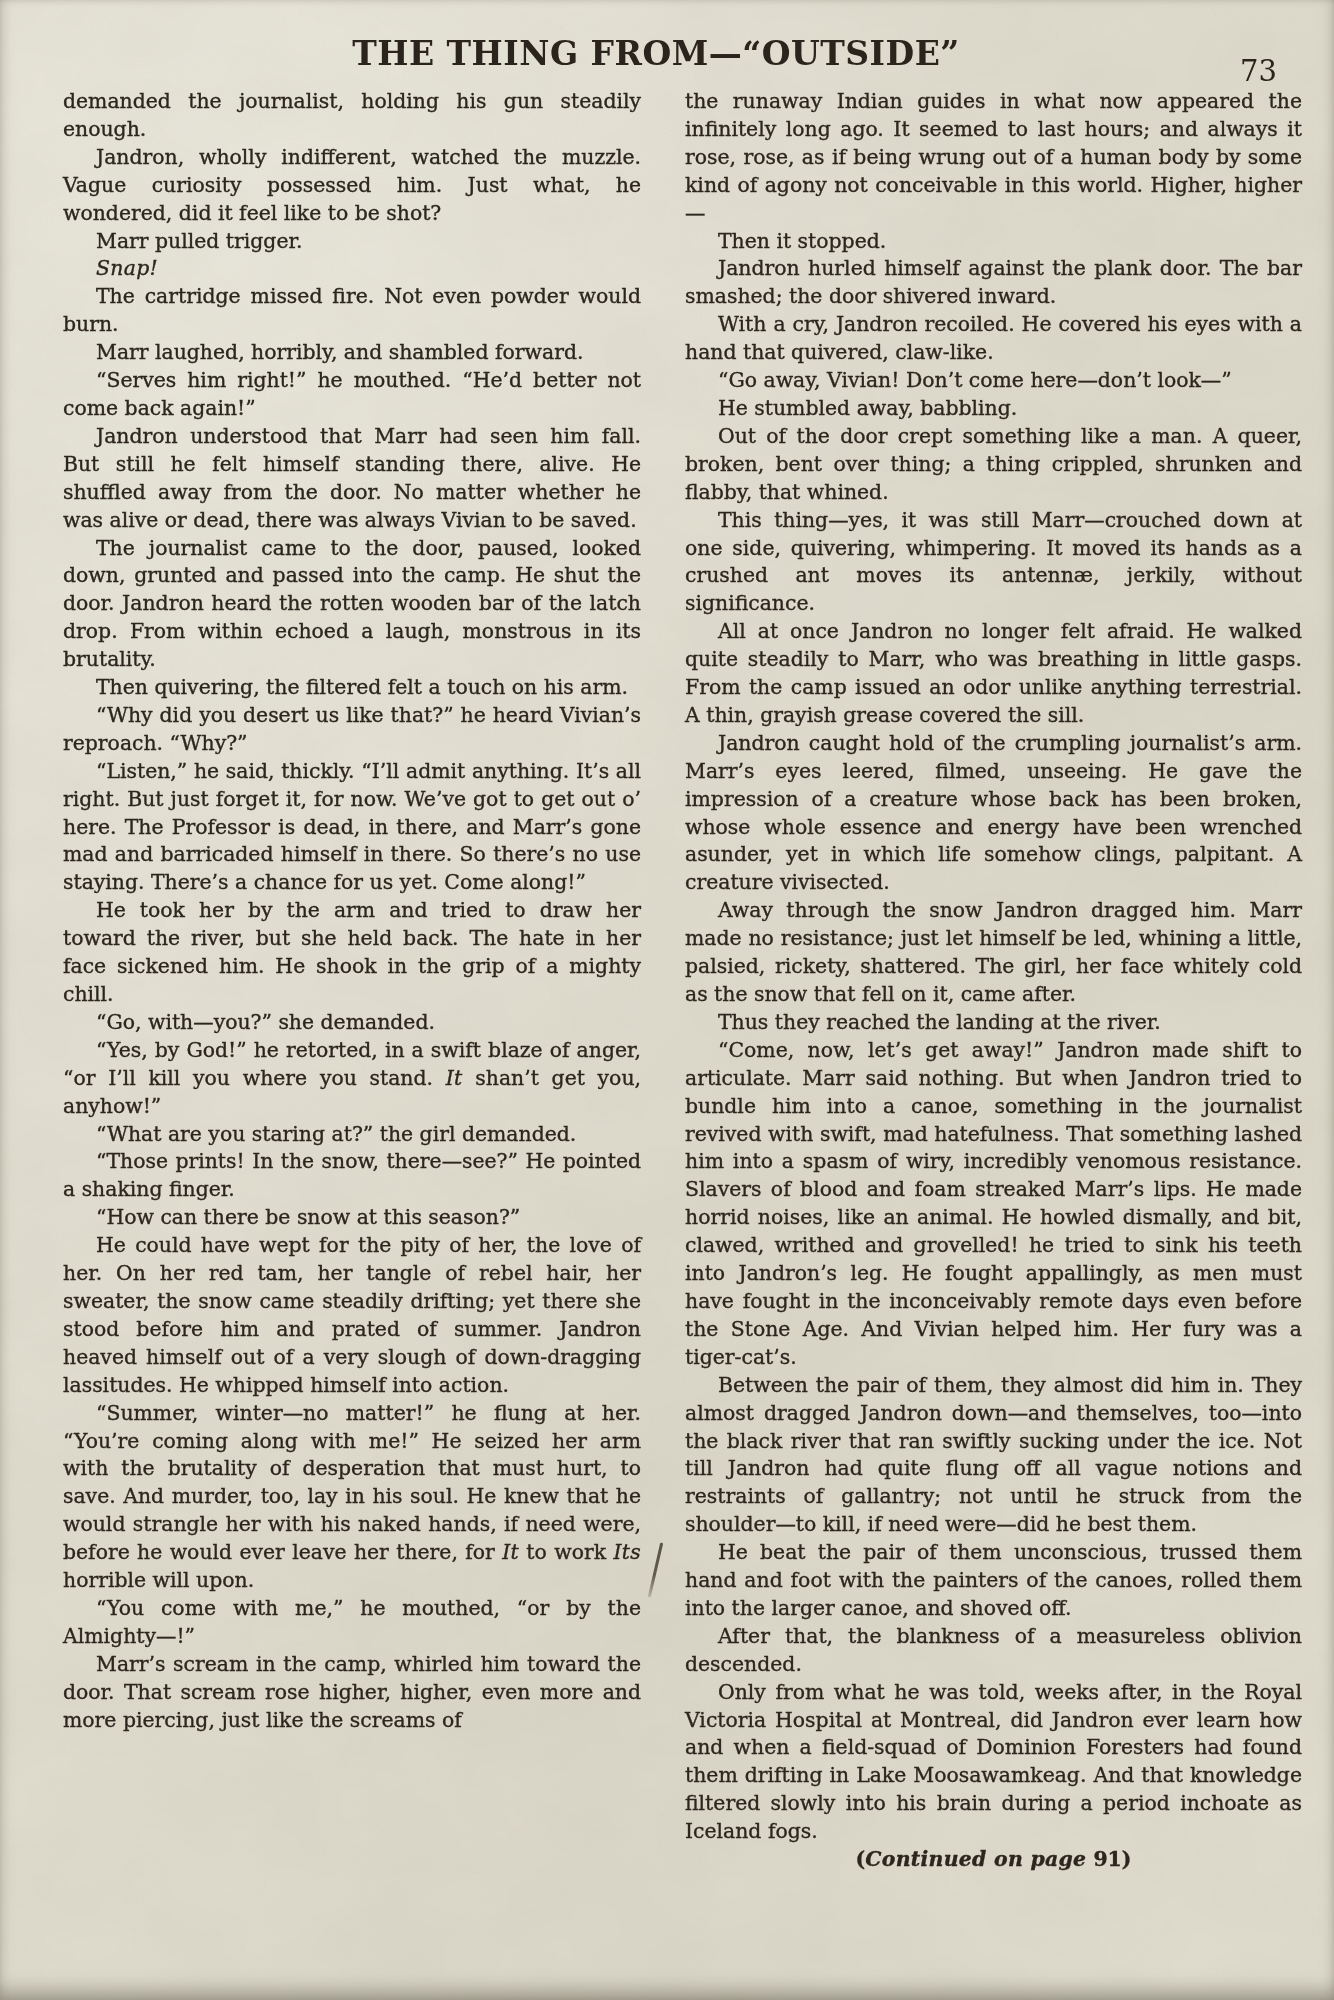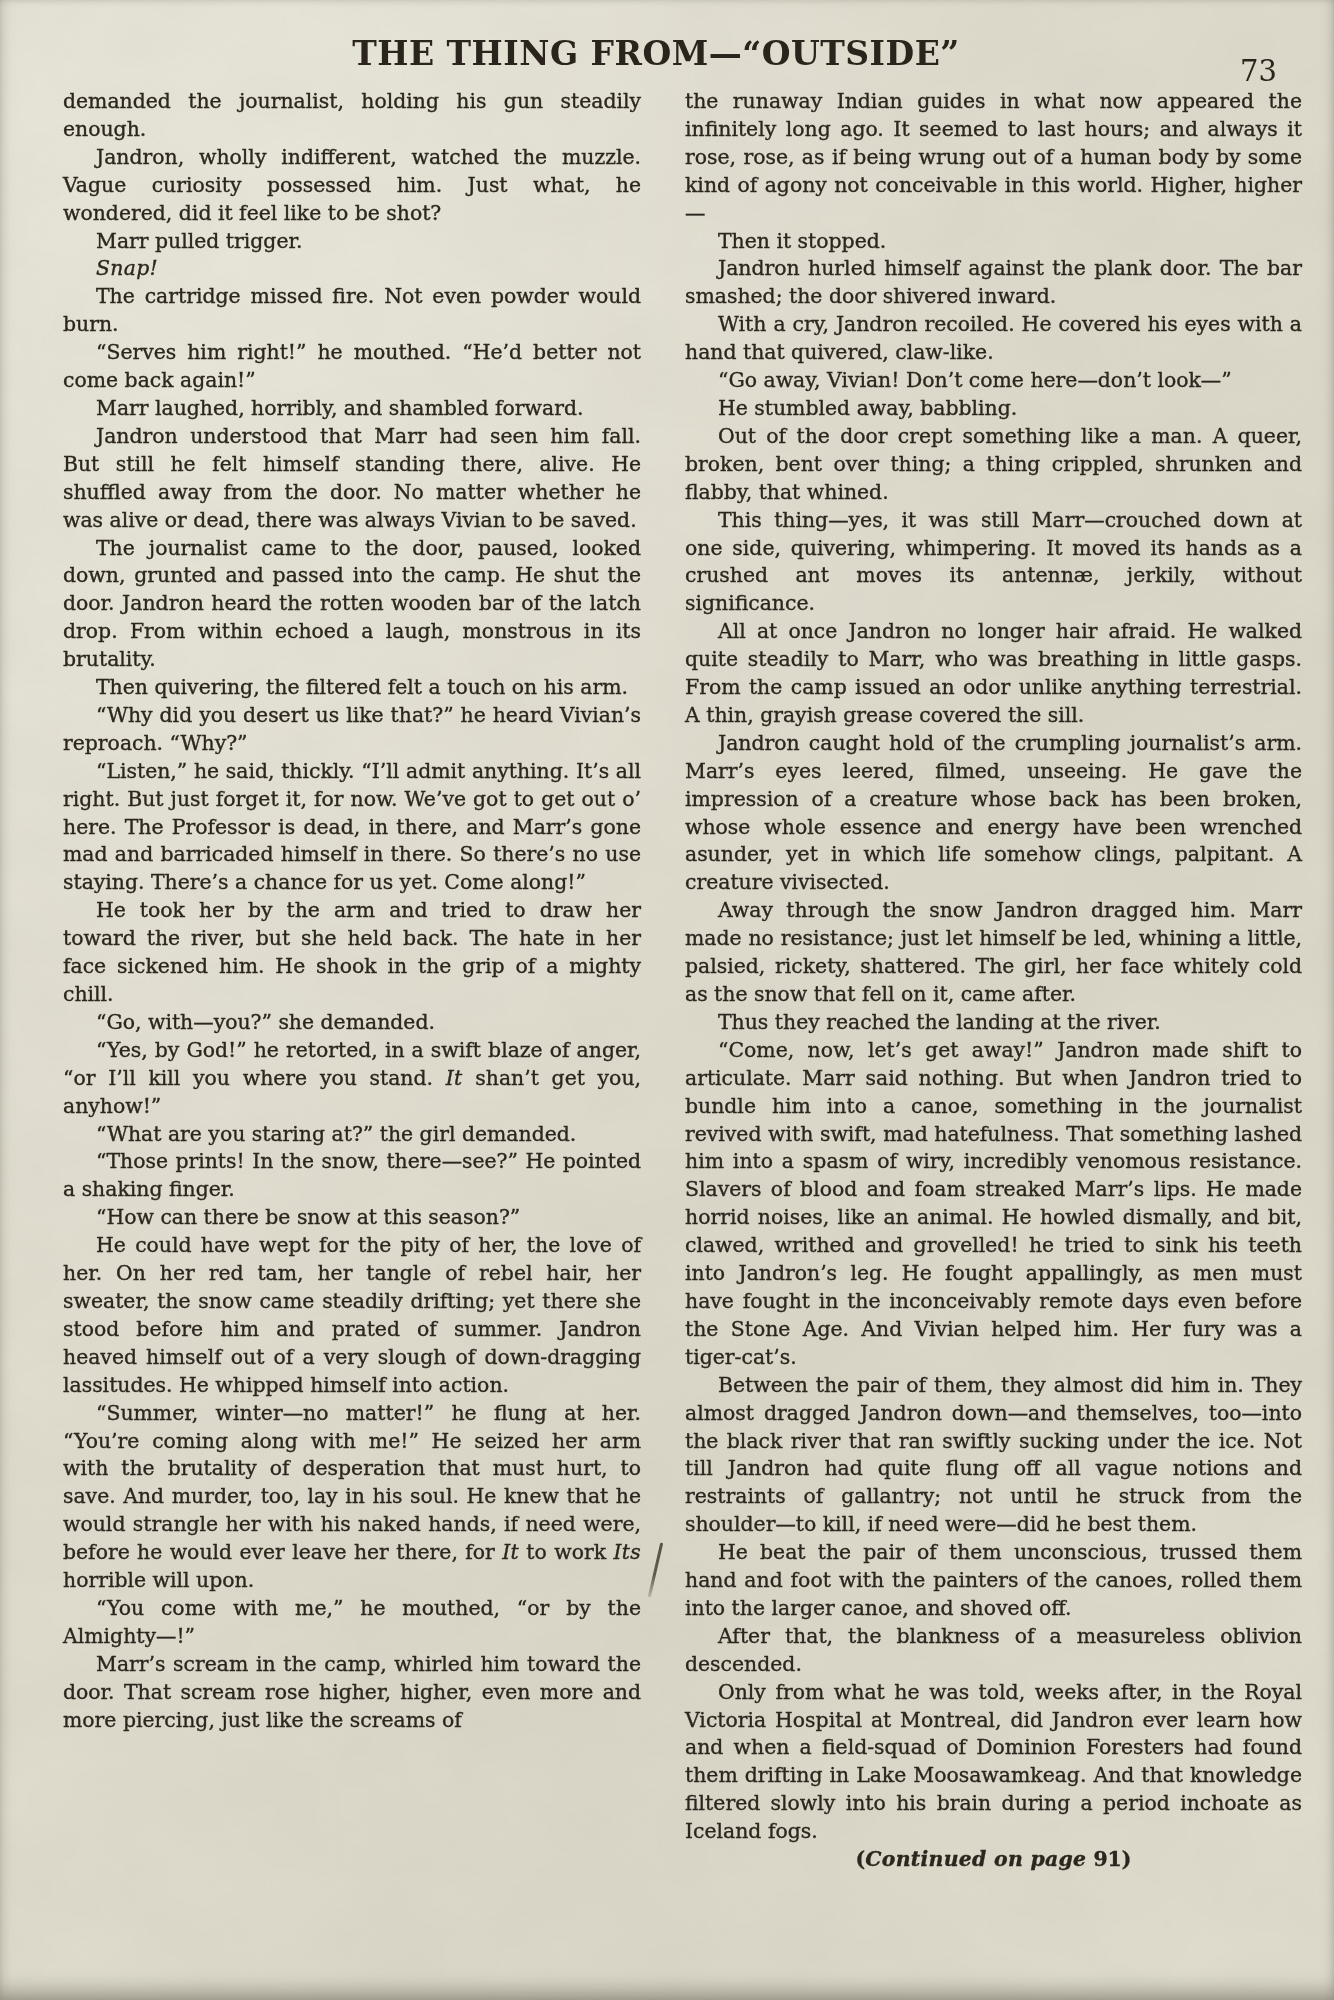--- a/index.html
+++ b/index.html
@@ -88,22 +88,22 @@
       <div class="page-number">73</div>
     </div>
 
     <div class="cols">
       <div class="col col-left">
           <div class="para noindent">demanded the journalist, holding his gun steadily enough.</div>
           <div class="para">Jandron, wholly indifferent, watched the muzzle. Vague curiosity possessed him.  Just what, he wondered, did it feel like to be shot?</div>
           <div class="para">Marr pulled trigger.</div>
           <div class="para"><i>Snap!</i></div>
           <div class="para">The cartridge missed fire.  Not even powder would burn.</div>
+          <div class="para">Marr laughed, horribly, and shambled forward.</div>
           <div class="para">“Serves him right!” he mouthed.  “He’d better not come back again!”</div>
-          <div class="para">Marr laughed, horribly, and shambled forward.</div>
           <div class="para">Jandron understood that Marr had seen him fall. But still he felt himself standing there, alive.  He shuffled away from the door.  No matter whether he was alive or dead, there was always Vivian to be saved.</div>
           <div class="para">The journalist came to the door, paused, looked down, grunted and passed into the camp.  He shut the door.  Jandron heard the rotten wooden bar of the latch drop.  From within echoed a laugh, monstrous in its brutality.</div>
           <div class="para">Then quivering, the filtered felt a touch on his arm.</div>
           <div class="para">“Why did you desert us like that?” he heard Vivian’s reproach.  “Why?”</div>
           <div class="para">“Listen,” he said, thickly.  “I’ll admit anything. It’s all right.  But just forget it, for now.  We’ve got to get out o’ here.  The Professor is dead, in there, and Marr’s gone mad and barricaded himself in there.  So there’s no use staying.  There’s a chance for us yet.  Come along!”</div>
           <div class="para">He took her by the arm and tried to draw her toward the river, but she held back.  The hate in her face sickened him.  He shook in the grip of a mighty chill.</div>
           <div class="para">“Go, with—you?” she demanded.</div>
           <div class="para">“Yes, by God!” he retorted, in a swift blaze of anger, “or I’ll kill you where you stand.  <i>It</i> shan’t get you, anyhow!”</div>
           <div class="para">“What are you staring at?” the girl demanded.</div>
           <div class="para">“Those prints!  In the snow, there—see?”  He pointed a shaking finger.</div>
@@ -116,21 +116,21 @@
       <div class="gutter"></div>
       <div class="col col-right">
           <div class="para noindent">the runaway Indian guides in what now appeared the infinitely long ago.  It seemed to last hours; and always it rose, rose, as if being wrung out of a human body by some kind of agony not conceivable in this world.  Higher, higher—</div>
           <div class="para">Then it stopped.</div>
           <div class="para">Jandron hurled himself against the plank door. The bar smashed; the door shivered inward.</div>
           <div class="para">With a cry, Jandron recoiled.  He covered his eyes with a hand that quivered, claw-like.</div>
           <div class="para">“Go away, Vivian!  Don’t come here—don’t look—”</div>
           <div class="para">He stumbled away, babbling.</div>
           <div class="para">Out of the door crept something like a man. A queer, broken, bent over thing; a thing crippled, shrunken and flabby, that whined.</div>
           <div class="para">This thing—yes, it was still Marr—crouched down at one side, quivering, whimpering.  It moved its hands as a crushed ant moves its antennæ, jerkily, without significance.</div>
-          <div class="para">All at once Jandron no longer hair afraid.  He walked quite steadily to Marr, who was breathing in little gasps.  From the camp issued an odor unlike anything terrestrial.  A thin, grayish grease covered the sill.</div>
+          <div class="para">All at once Jandron no longer felt afraid.  He walked quite steadily to Marr, who was breathing in little gasps.  From the camp issued an odor unlike anything terrestrial.  A thin, grayish grease covered the sill.</div>
           <div class="para">Jandron caught hold of the crumpling journalist’s arm.  Marr’s eyes leered, filmed, unseeing.  He gave the impression of a creature whose back has been broken, whose whole essence and energy have been wrenched asunder, yet in which life somehow clings, palpitant.  A creature vivisected.</div>
           <div class="para">Away through the snow Jandron dragged him. Marr made no resistance; just let himself be led, whining a little, palsied, rickety, shattered.  The girl, her face whitely cold as the snow that fell on it, came after.</div>
           <div class="para">Thus they reached the landing at the river.</div>
           <div class="para">“Come, now, let’s get away!” Jandron made shift to articulate.  Marr said nothing.  But when Jandron tried to bundle him into a canoe, something in the journalist revived with swift, mad hatefulness. That something lashed him into a spasm of wiry, incredibly venomous resistance.  Slavers of blood and foam streaked Marr’s lips.  He made horrid noises, like an animal.  He howled dismally, and bit, clawed, writhed and grovelled! he tried to sink his teeth into Jandron’s leg.  He fought appallingly, as men must have fought in the inconceivably remote days even before the Stone Age.  And Vivian helped him.  Her fury was a tiger-cat’s.</div>
           <div class="para">Between the pair of them, they almost did him in.  They almost dragged Jandron down—and themselves, too—into the black river that ran swiftly sucking under the ice.  Not till Jandron had quite flung off all vague notions and restraints of gallantry; not until he struck from the shoulder—to kill, if need were—did he best them.</div>
           <div class="para">He beat the pair of them unconscious, trussed them hand and foot with the painters of the canoes, rolled them into the larger canoe, and shoved off.</div>
           <div class="para">After that, the blankness of a measureless oblivion descended.</div>
           <div class="para">Only from what he was told, weeks after, in the Royal Victoria Hospital at Montreal, did Jandron ever learn how and when a field-squad of Dominion Foresters had found them drifting in Lake Moosawamkeag.  And that knowledge filtered slowly into his brain during a period inchoate as Iceland fogs.</div>
           <div class="para center">(<i>Continued on page</i> 91)</div>
         </div>

